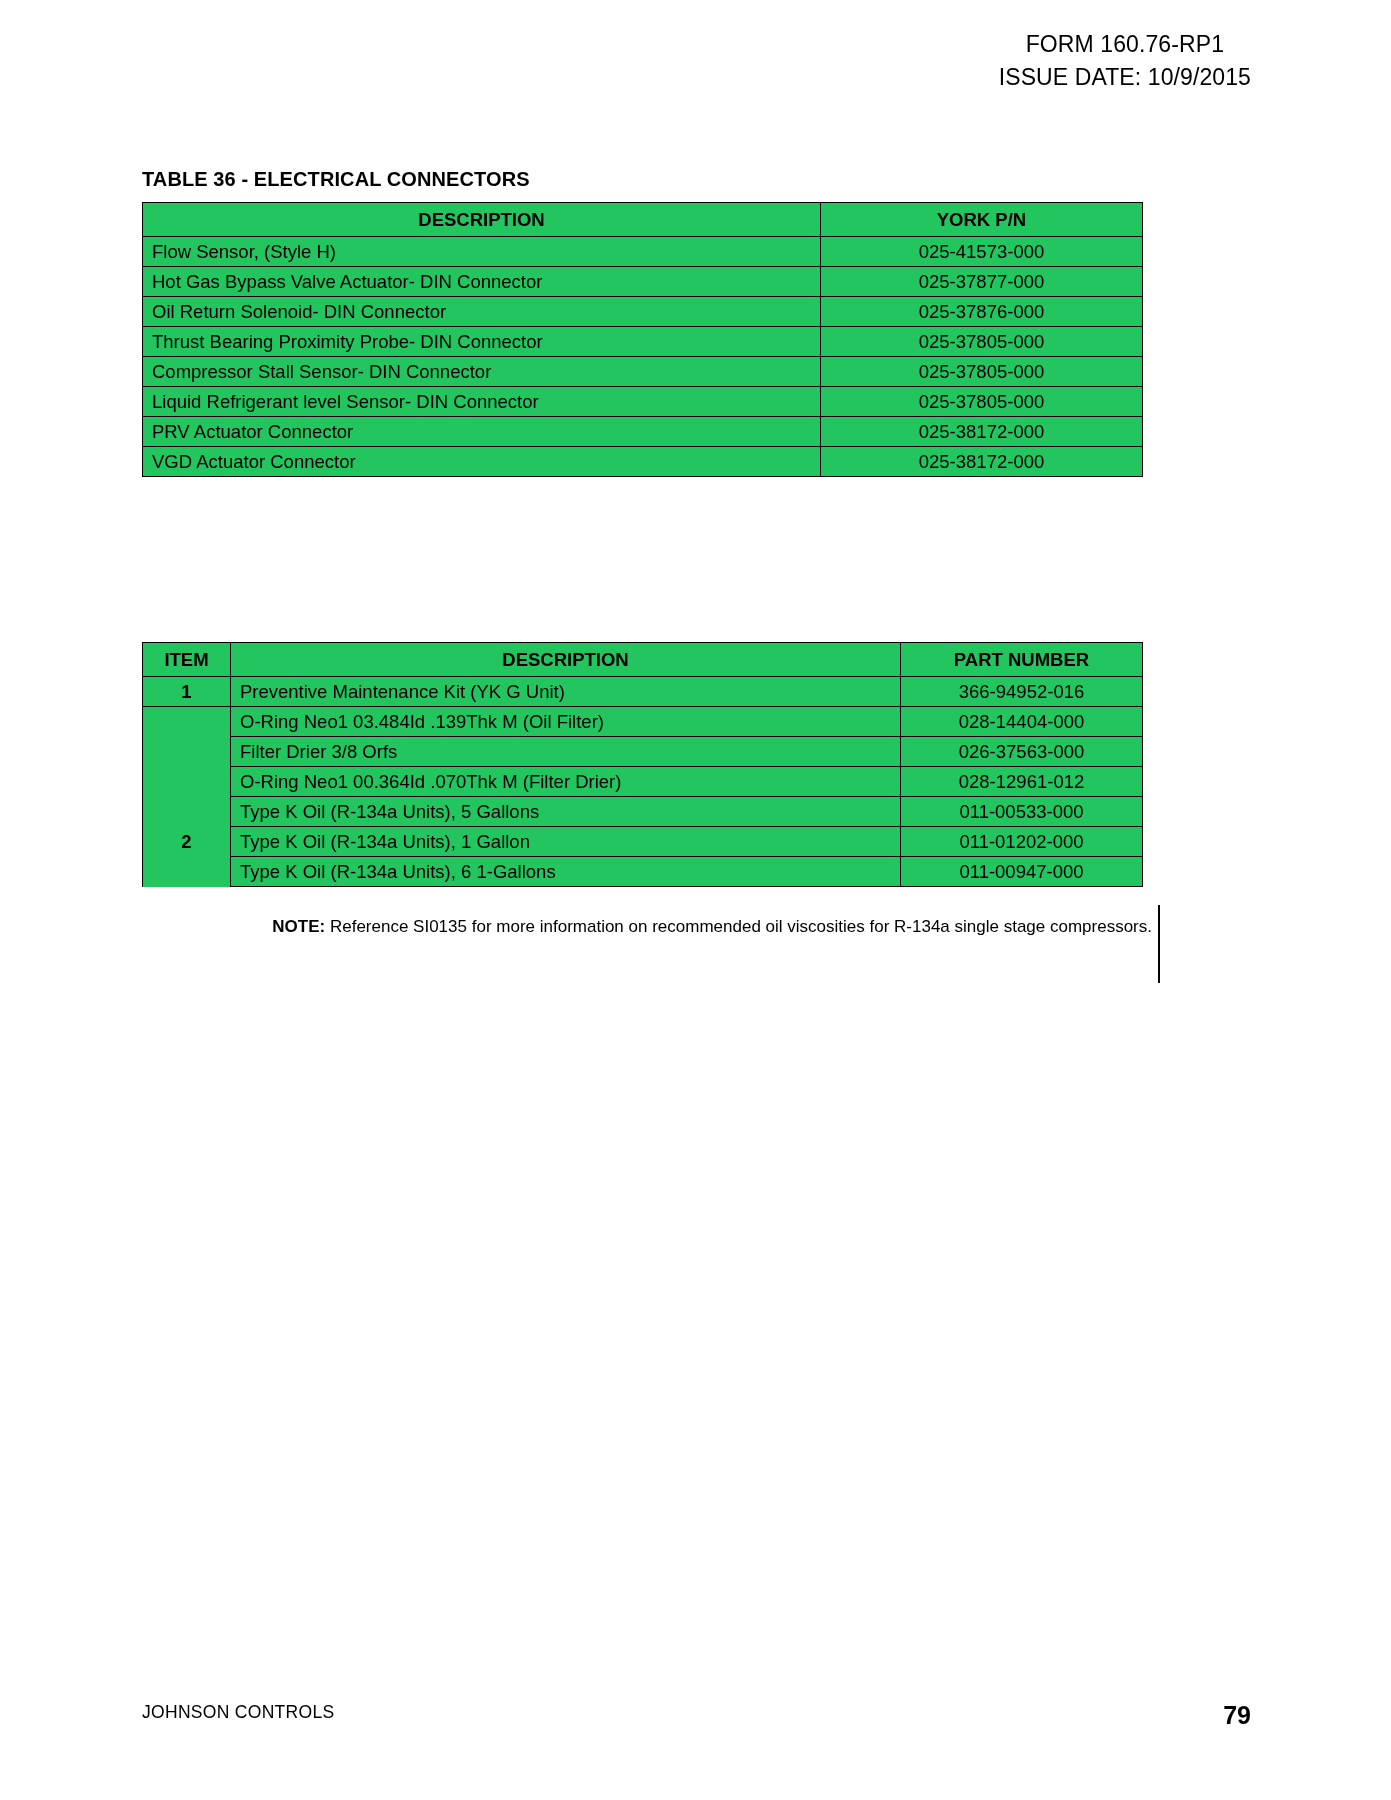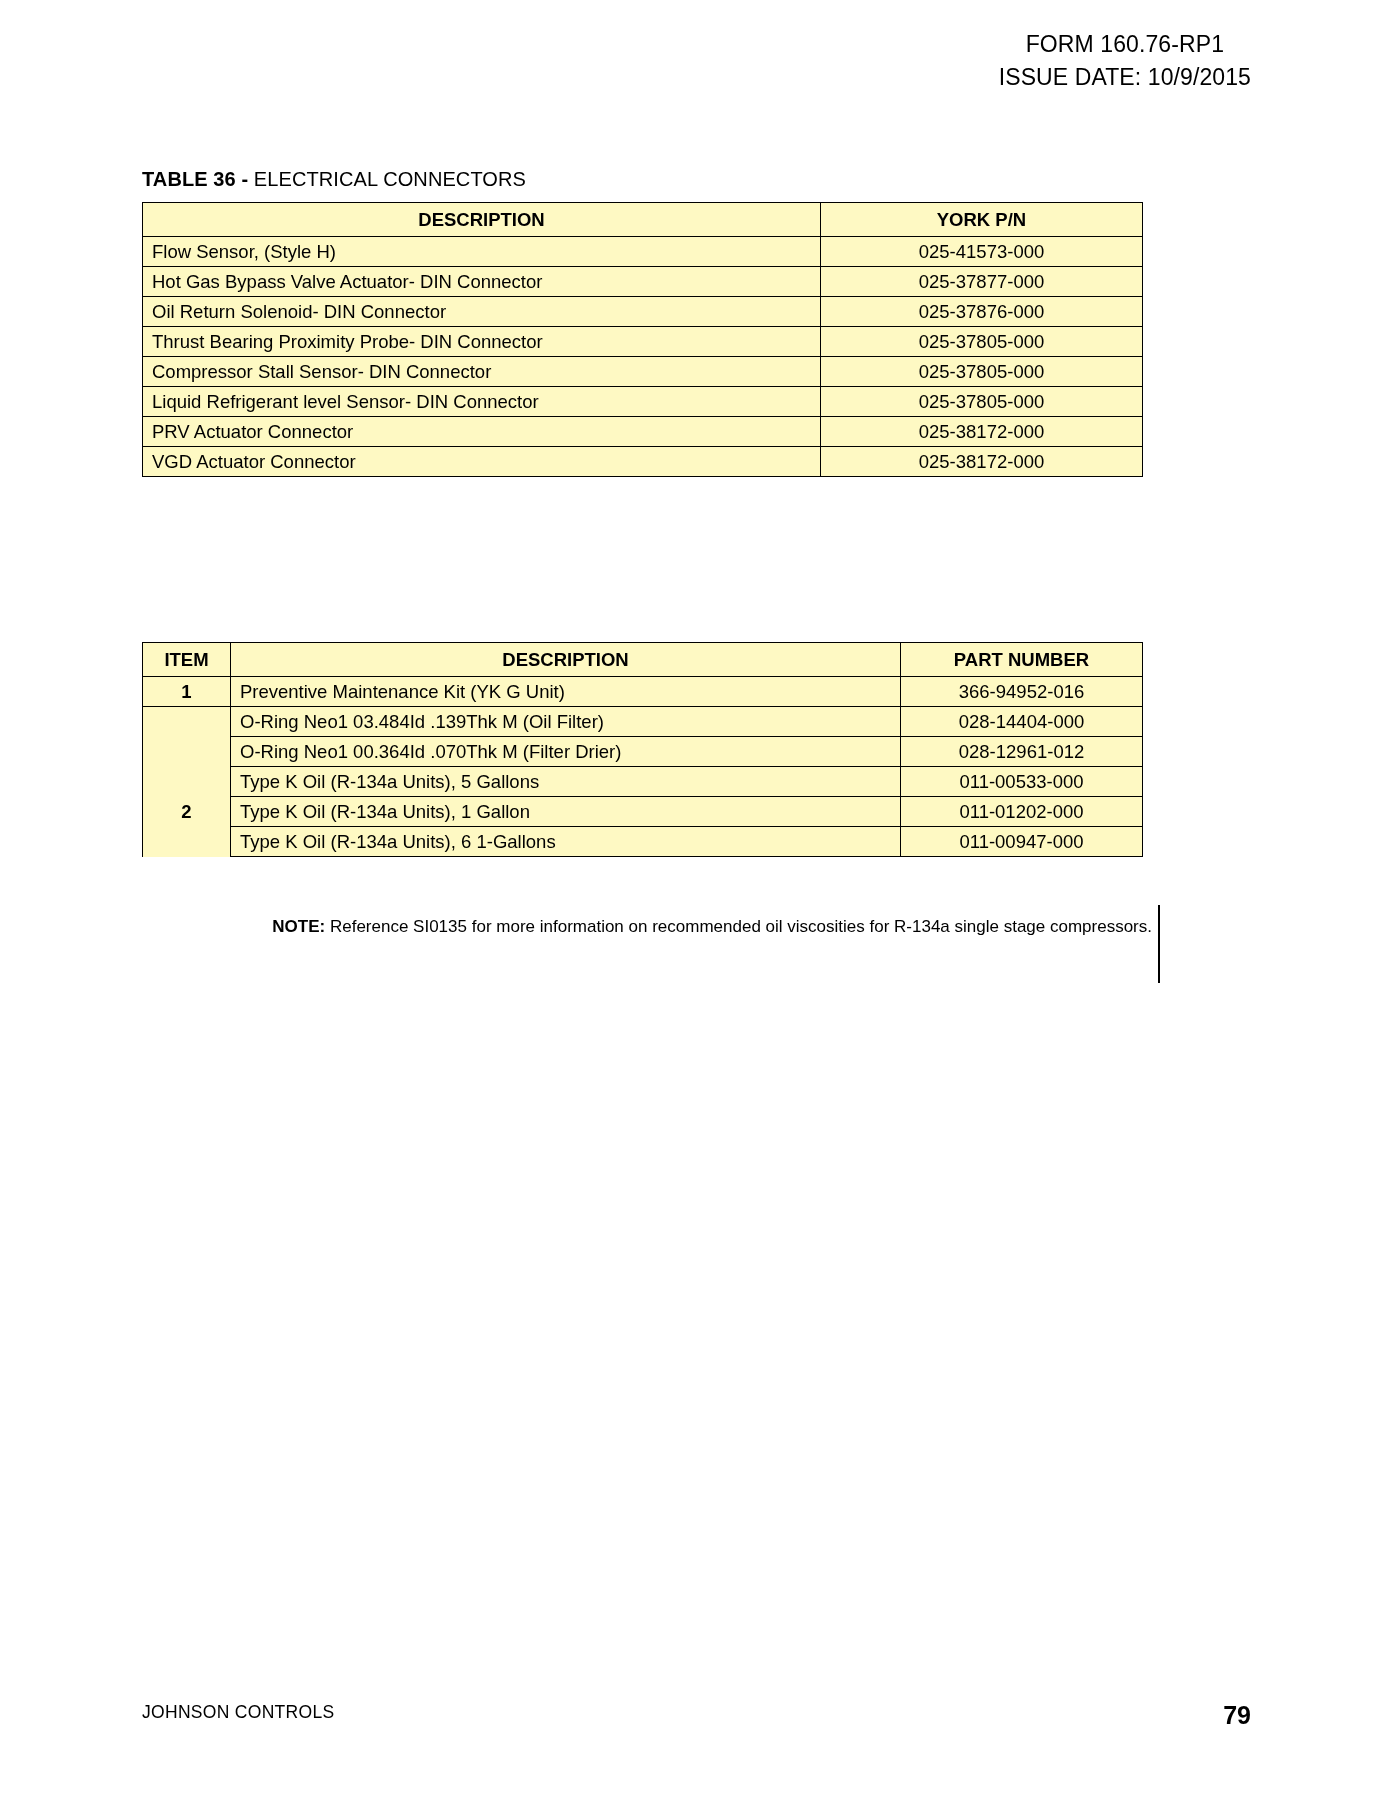--- a/index.html
+++ b/index.html
@@ -48,32 +48,32 @@
 
   
   .table-caption {
     position: absolute;
     left: 142px;
     font-size: 20px;
     white-space: nowrap;
     letter-spacing: 0.1px;
   }
   .table-caption .cap-strong { font-weight: bold; }
-  .table-caption .cap-rest { font-weight: normal; }
+  .table-caption .cap-rest { font-weight: bold; }
 
   #caption-36 { top: 168px; }
   #caption-37 { top: 616px; margin-top: 47px; }
 
   
   table.doc-table {
     position: absolute;
     border-collapse: collapse;
     table-layout: fixed;
     font-size: 18.5px;
-    background: #fef9c3;
+    background: #22c55e;
   }
   table.doc-table th,
   table.doc-table td {
     border: 1.6px solid #000;
     padding: 0;
     height: 29px;
     vertical-align: middle;
     font-weight: normal;
   }
   table.doc-table th {
@@ -291,20 +291,31 @@
           </td>
         <td>
             <span class="cell-text cell-center">028-14404-000</span>
           </td>
       </tr>
       <tr>
         <td class="item-cell item-blank">
             <span class="cell-text cell-center"></span>
           </td>
         <td>
+            <span class="cell-text cell-left">Filter Drier 3/8 Orfs</span>
+          </td>
+        <td>
+            <span class="cell-text cell-center">026-37563-000</span>
+          </td>
+      </tr>
+      <tr>
+        <td class="item-cell item-blank">
+            <span class="cell-text cell-center"></span>
+          </td>
+        <td>
             <span class="cell-text cell-left">O-Ring Neo1 00.364Id .070Thk M (Filter Drier)</span>
           </td>
         <td>
             <span class="cell-text cell-center">028-12961-012</span>
           </td>
       </tr>
       <tr>
         <td class="item-cell item-blank">
             <span class="cell-text cell-center"></span>
           </td>

